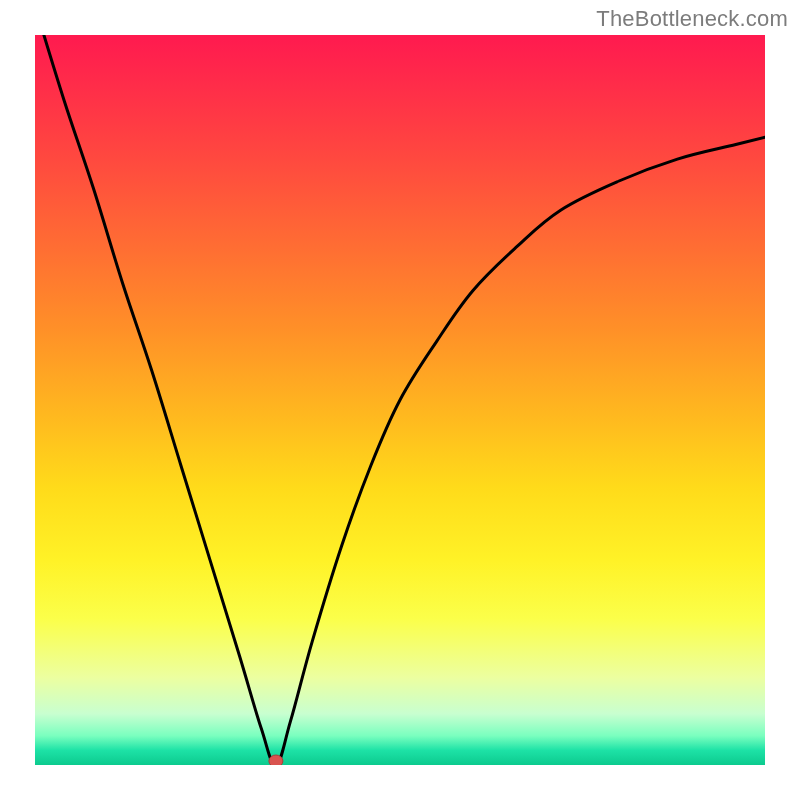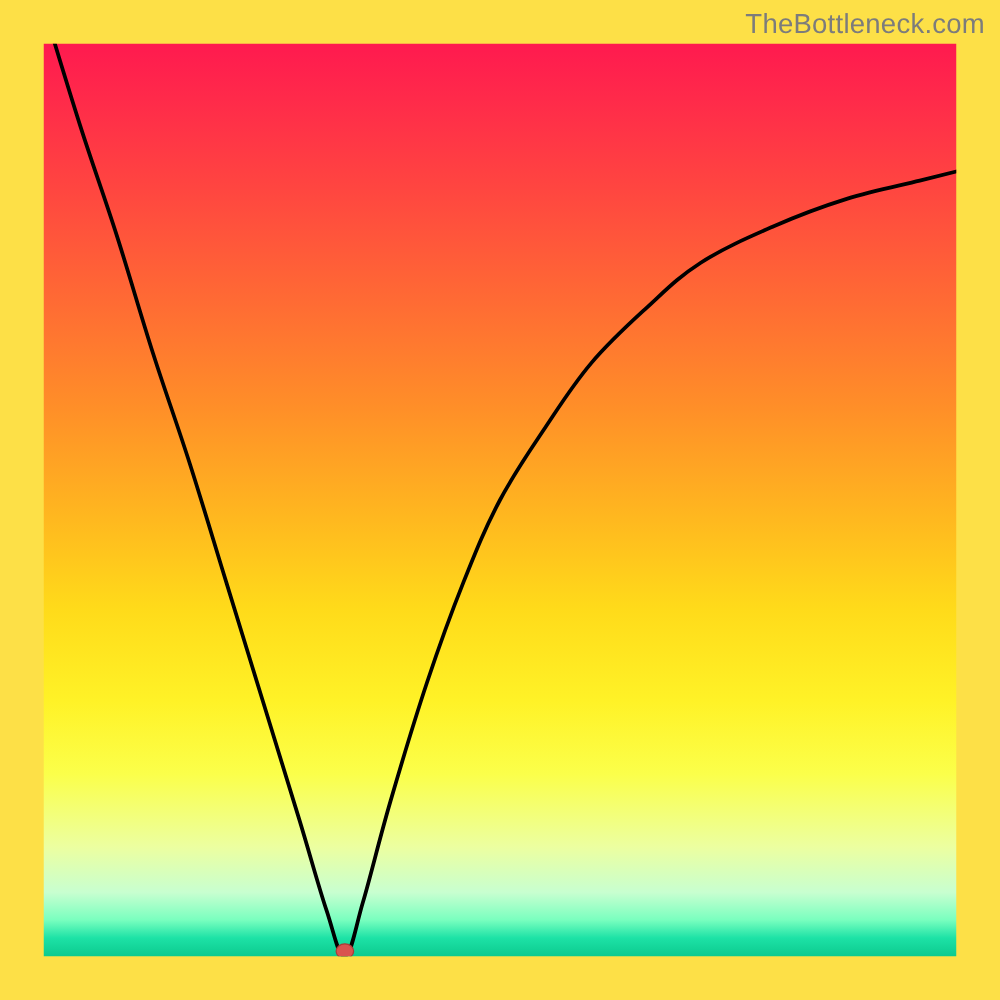--- a/index.html
+++ b/index.html
@@ -8,21 +8,21 @@
     width: 800px;
     height: 800px;
     overflow: hidden;
     background: #000;
     font-family: Arial, Helvetica, sans-serif;
   }
   .frame {
     position: relative;
     width: 800px;
     height: 800px;
-    background: #fde047;
+    background: #ffffff;
   }
   .plot-area {
     position: absolute;
     left: 35px;
     top: 35px;
     width: 730px;
     height: 730px;
     
     background: linear-gradient(to bottom,
       #ff1a4f 0%,

